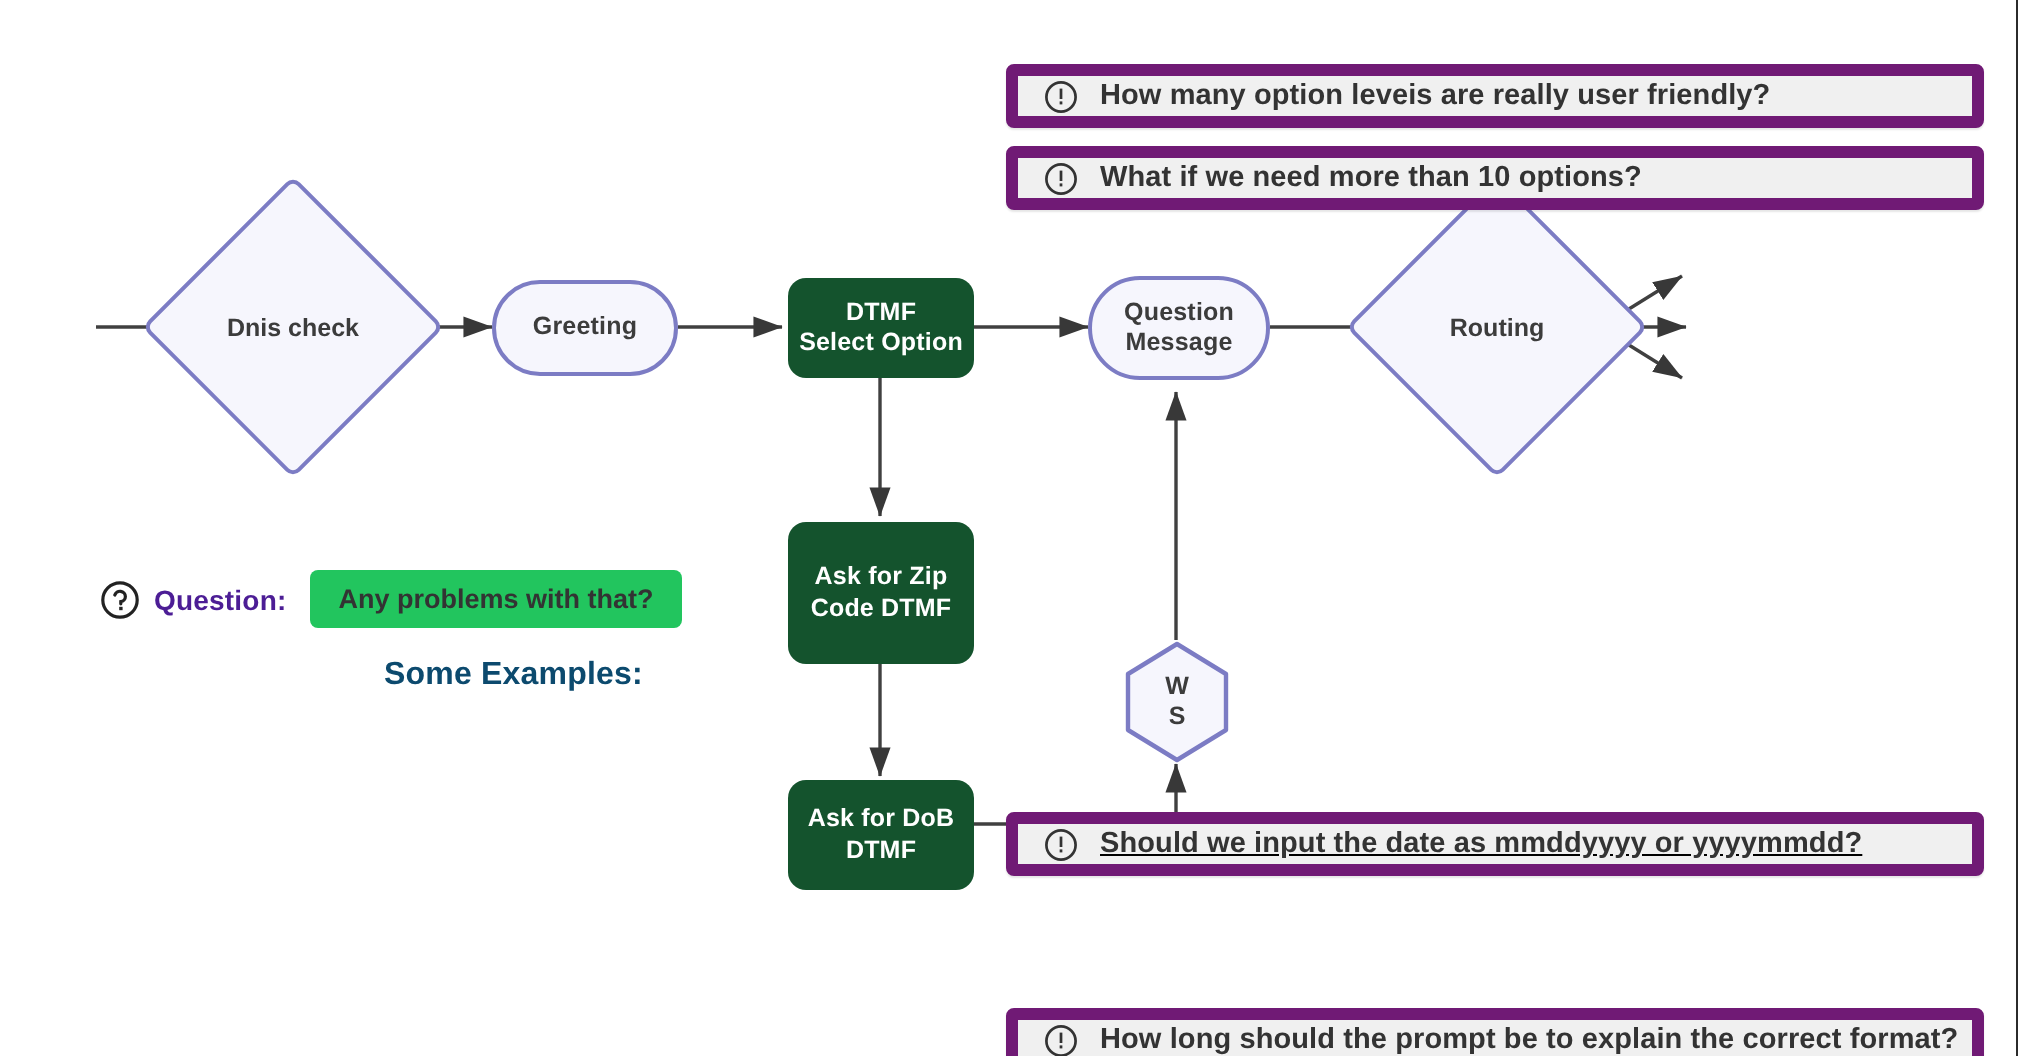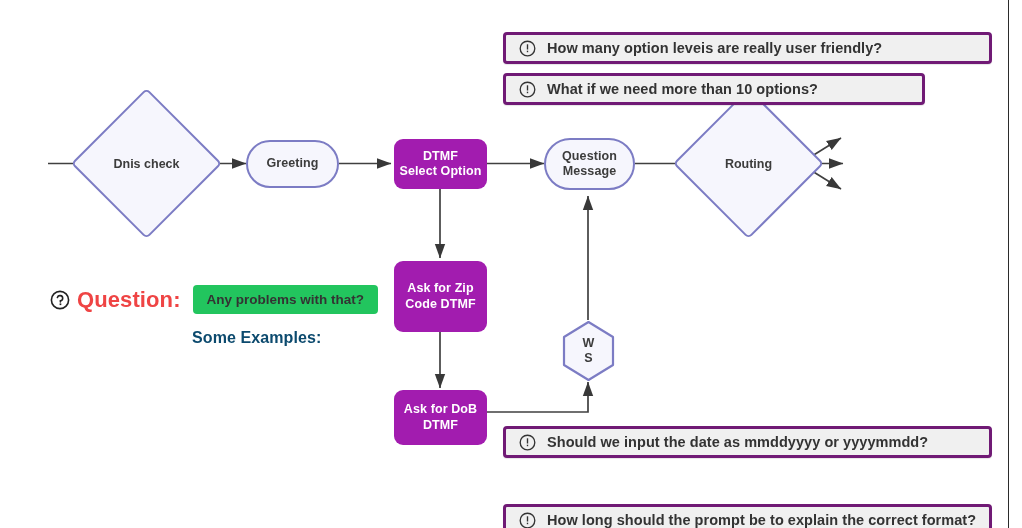--- a/index.html
+++ b/index.html
@@ -47,21 +47,21 @@
     font-weight: bold;
     font-size: 12.5px;
     line-height: 1.22;
     letter-spacing: 0.1px;
     color: #3c3c3c;
   }
   .node .lbl { pointer-events: none; }
 
   
   .node-filled {
-    background: #a21caf;
+    background: #14532d;
     border-radius: 9px;
     color: #ffffff;
     font-size: 12.5px;
   }
 
   
   .node-stadium {
     background: #f6f6fd;
     border: 2.2px solid #7c7cc4;
     border-radius: 26px;
@@ -111,21 +111,21 @@
     line-height: 1.18;
   }
 
   
   .callout {
     position: absolute;
     box-sizing: border-box;
     display: flex;
     align-items: center;
     background: #f0f0f0;
-    border: 3px solid #701a75;
+    border: 6px solid #701a75;
     border-radius: 4px;
     padding: 0 13px;
     height: 32px;
     box-shadow: 0 1px 1px rgba(0,0,0,0.10);
   }
   .callout .c-icon {
     flex: 0 0 auto;
     margin-right: 11px;
     display: flex;
     align-items: center;
@@ -139,23 +139,23 @@
   }
 
   
   .question-row {
     position: absolute;
     display: flex;
     align-items: center;
   }
   .q-icon { margin-right: 7px; display: flex; align-items: center; }
   .q-label {
-    font-size: 22px;
-    font-weight: bold;
-    color: #ef4444;
+    font-size: 14px;
+    font-weight: bold;
+    color: #4c1d95;
     letter-spacing: 0.1px;
   }
   .q-pill {
     margin-left: 12px;
     background: #22c55e;
     border-radius: 4px;
     padding: 7px 14px;
     font-size: 13.5px;
     font-weight: bold;
     color: #333333;
@@ -278,33 +278,33 @@
     <span class="c-icon">
       <svg width="17" height="17" viewBox="0 0 17 17">
         <circle cx="8.5" cy="8.5" r="7.3" fill="none" stroke="#333" stroke-width="1.35"></circle>
         <rect x="7.82" y="4.3" width="1.36" height="5.2" fill="#333"></rect>
         <rect x="7.82" y="10.7" width="1.36" height="1.5" fill="#333"></rect>
       </svg>
     </span>
     <span class="c-text">How many option leveis are really user friendly?</span>
   </div>
 
-  <div class="callout" style="left:503px; top:73px; width:422px;">
+  <div class="callout" style="left:503px; top:73px; width:489px;">
     <span class="c-icon">
       <svg width="17" height="17" viewBox="0 0 17 17">
         <circle cx="8.5" cy="8.5" r="7.3" fill="none" stroke="#333" stroke-width="1.35"></circle>
         <rect x="7.82" y="4.3" width="1.36" height="5.2" fill="#333"></rect>
         <rect x="7.82" y="10.7" width="1.36" height="1.5" fill="#333"></rect>
       </svg>
     </span>
     <span class="c-text">What if we need more than 10 options?</span>
   </div>
 
 
-  <div class="callout" style="left:503px; top:426px; width:489px;">
+  <div class="callout" style="left:503px; top:406px; width:489px;text-decoration:underline;">
     <span class="c-icon">
       <svg width="17" height="17" viewBox="0 0 17 17">
         <circle cx="8.5" cy="8.5" r="7.3" fill="none" stroke="#333" stroke-width="1.35"></circle>
         <rect x="7.82" y="4.3" width="1.36" height="5.2" fill="#333"></rect>
         <rect x="7.82" y="10.7" width="1.36" height="1.5" fill="#333"></rect>
       </svg>
     </span>
     <span class="c-text">Should we input the date as mmddyyyy or yyyymmdd?</span>
   </div>
 

